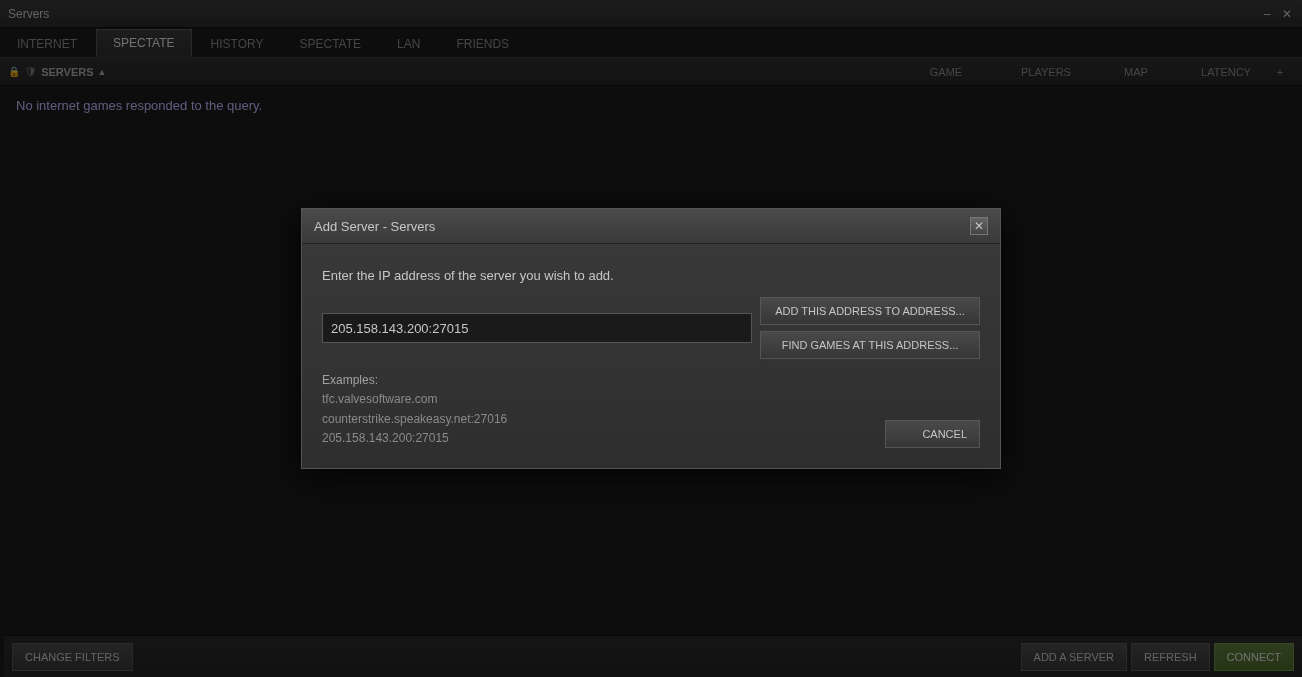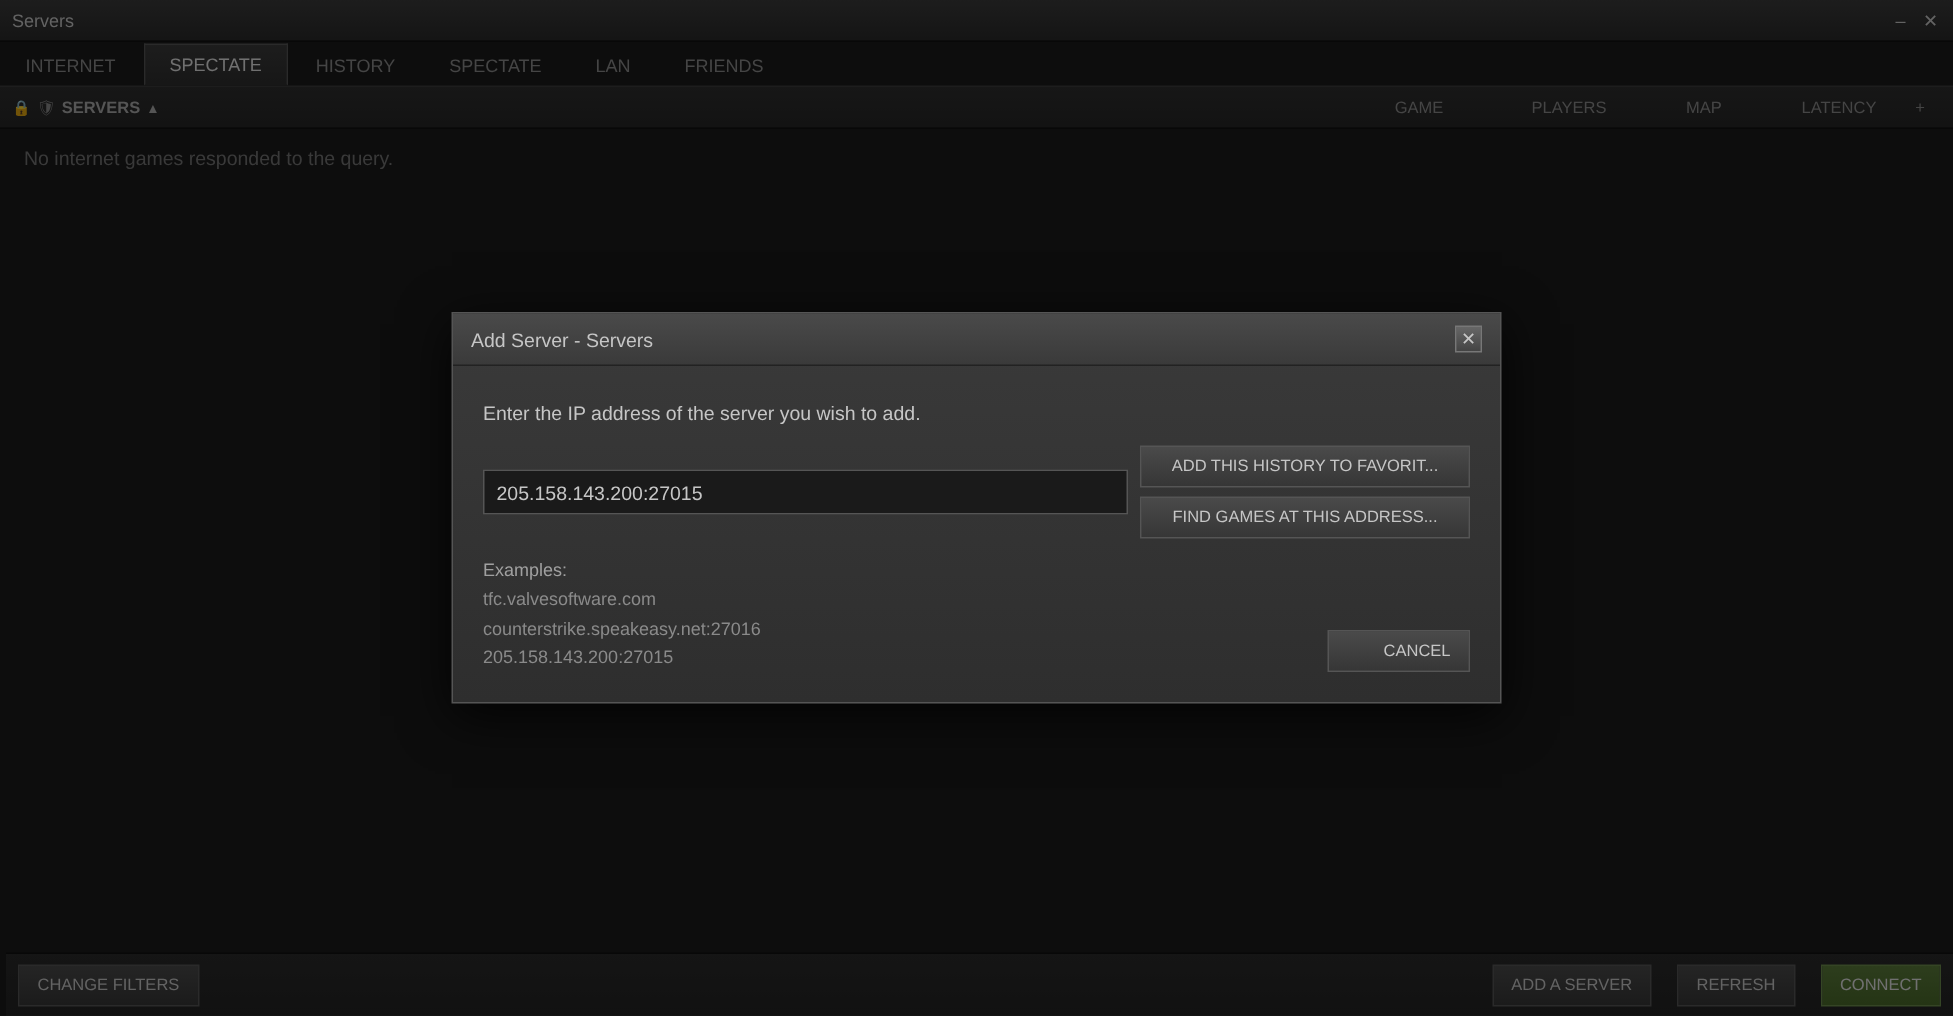--- a/index.html
+++ b/index.html
@@ -117,21 +117,21 @@
     .header-col.latency { width: 80px; }
     .header-col.add { width: 28px; }
 
     
     .main-content {
       background: #1b1b1b;
       height: calc(677px - 28px - 30px - 28px - 42px);
       position: relative;
       padding: 12px 16px;
       font-size: 13px;
-      color: #737373;
+      color: #c4b5fd;
     }
 
     
     .bottom-bar {
       position: absolute;
       bottom: 0;
       left: 4px;
       right: 0;
       height: 42px;
       background: linear-gradient(to bottom, #2a2a2a, #232323);
@@ -143,21 +143,21 @@
     }
 
     .bottom-left {
       display: flex;
       align-items: center;
     }
 
     .bottom-right {
       display: flex;
       align-items: center;
-      gap: 17px;
+      gap: 4px;
     }
 
     .btn {
       padding: 5px 12px;
       font-size: 11px;
       border: 1px solid #555;
       background: linear-gradient(to bottom, #4a4a4a, #363636);
       color: #c6c6c6;
       cursor: pointer;
       height: 28px;
@@ -377,21 +377,21 @@
       <button class="modal-close">✕</button>
     </div>
 
     <div class="modal-body">
       <div class="modal-instruction">Enter the IP address of the server you wish to add.</div>
 
       <div class="modal-input-row">
         <input class="modal-input" type="text" value="205.158.143.200:27015" style="">
 
         <div class="modal-right-section">
-          <button class="modal-btn">ADD THIS HISTORY TO FAVORIT...</button>
+          <button class="modal-btn">ADD THIS ADDRESS TO ADDRESS...</button>
           <button class="modal-btn">FIND GAMES AT THIS ADDRESS...</button>
         </div>
       </div>
 
       <div class="examples-and-cancel">
         <div class="modal-examples">
           <span class="modal-examples-label">Examples:</span><br>
           <span>tfc.valvesoftware.com</span><br>
           <span>counterstrike.speakeasy.net:27016</span><br>
           <span>205.158.143.200:27015</span>

